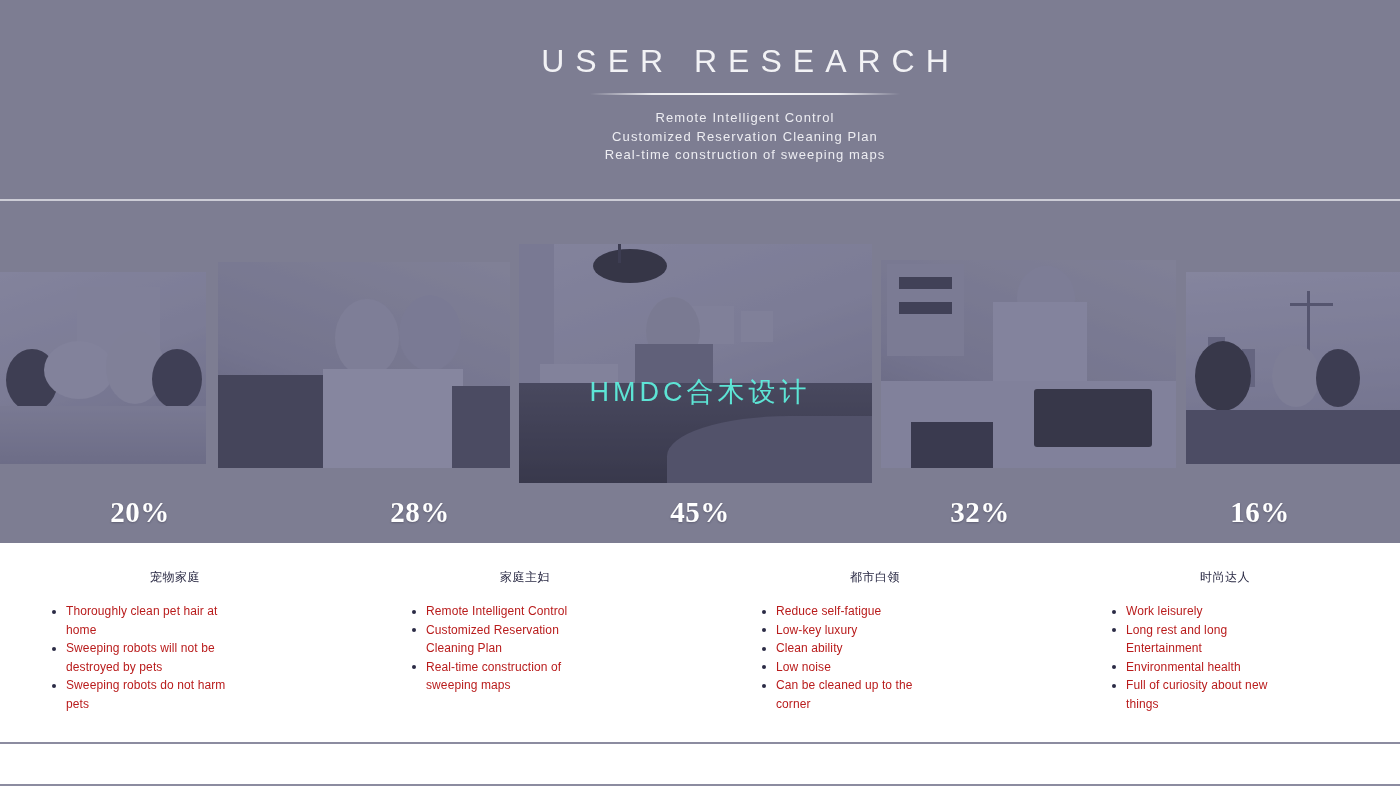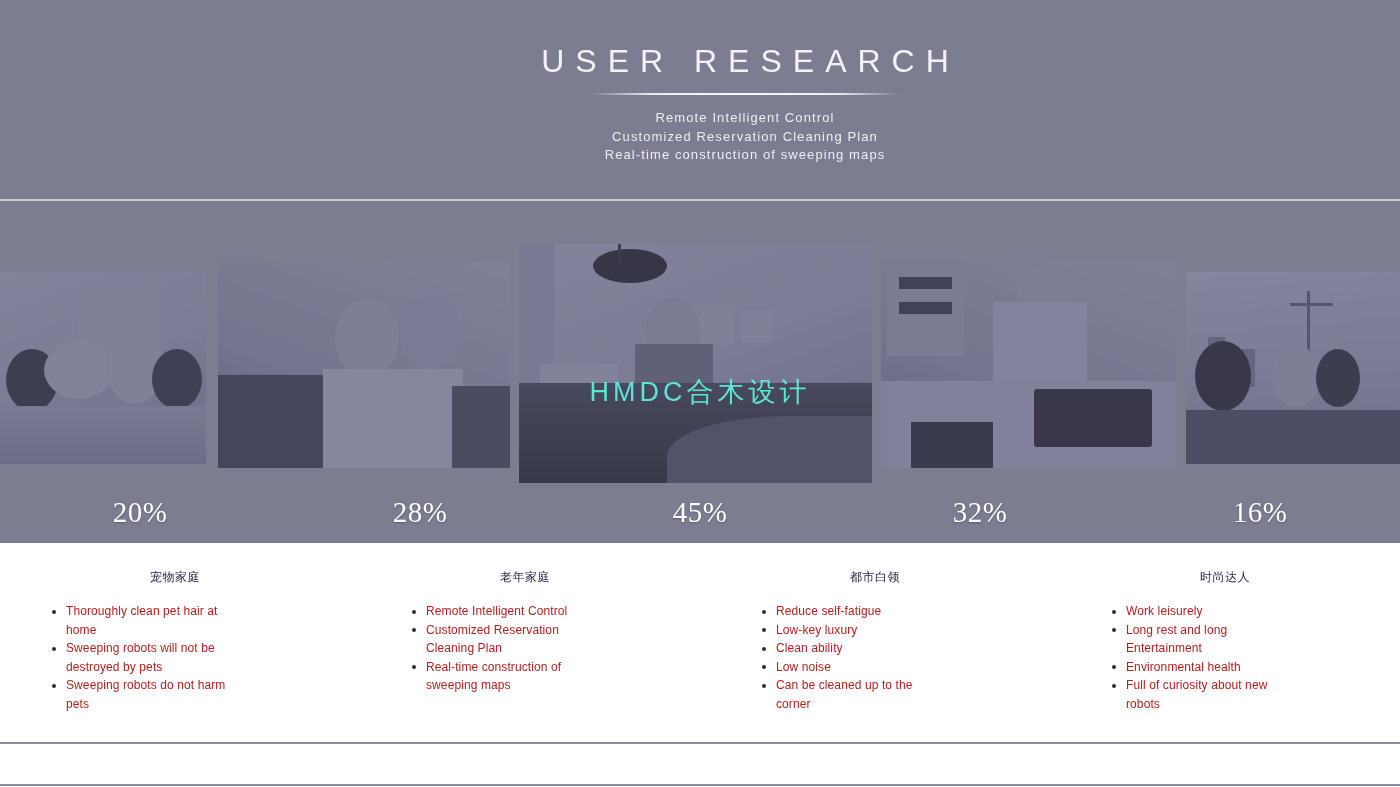--- a/index.html
+++ b/index.html
@@ -143,21 +143,21 @@
     display: flex;
   }
   .pct-cell {
     flex: 1 1 0;
     text-align: center;
     position: relative;
   }
   .pct {
     font-family: "Liberation Serif", "DejaVu Serif", serif;
     font-size: 29px;
-    font-weight: 400;
+    font-weight: 700;
     color: #ffffff;
     letter-spacing: 0.5px;
     line-height: 36px;
     text-shadow: 0 1px 2px rgba(40,40,60,.35);
   }
   .pct-cell.c1 .pct { padding-left: 0px; }
 
   
   .lower {
     position: absolute;
@@ -351,21 +351,21 @@
       <div class="col-title">宠物家庭</div>
       <ul class="bullets">
         <li>Thoroughly clean pet hair at home</li>
         <li>Sweeping robots will not be destroyed by pets</li>
         <li>Sweeping robots do not harm pets</li>
       </ul>
     </div>
 
 
     <div class="col c3">
-      <div class="col-title">老年家庭</div>
+      <div class="col-title">家庭主妇</div>
       <ul class="bullets">
         <li>Remote Intelligent Control</li>
         <li>Customized Reservation Cleaning Plan</li>
         <li>Real-time construction of sweeping maps</li>
       </ul>
     </div>
 
     <div class="col c4">
       <div class="col-title">都市白领</div>
       <ul class="bullets">
@@ -376,21 +376,21 @@
         <li>Can be cleaned up to the corner</li>
       </ul>
     </div>
 
     <div class="col c5">
       <div class="col-title">时尚达人</div>
       <ul class="bullets">
         <li>Work leisurely</li>
         <li>Long rest and long Entertainment</li>
         <li>Environmental health</li>
-        <li>Full of curiosity about new robots</li>
+        <li>Full of curiosity about new things</li>
       </ul>
     </div>
 
   </div>
 </div>
 
 <div class="rule-a"></div>
 <div class="rule-b"></div>
 
 </body></html>

